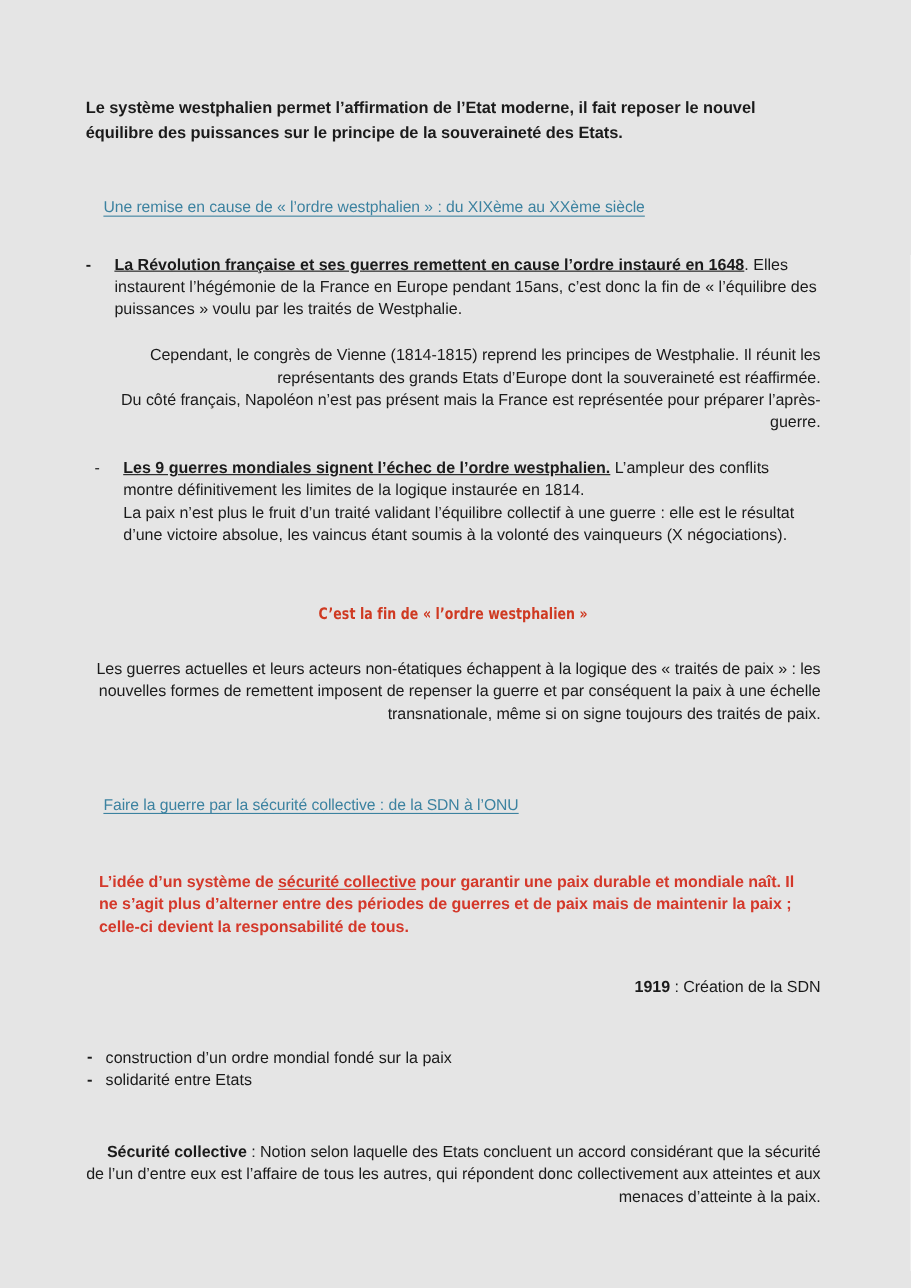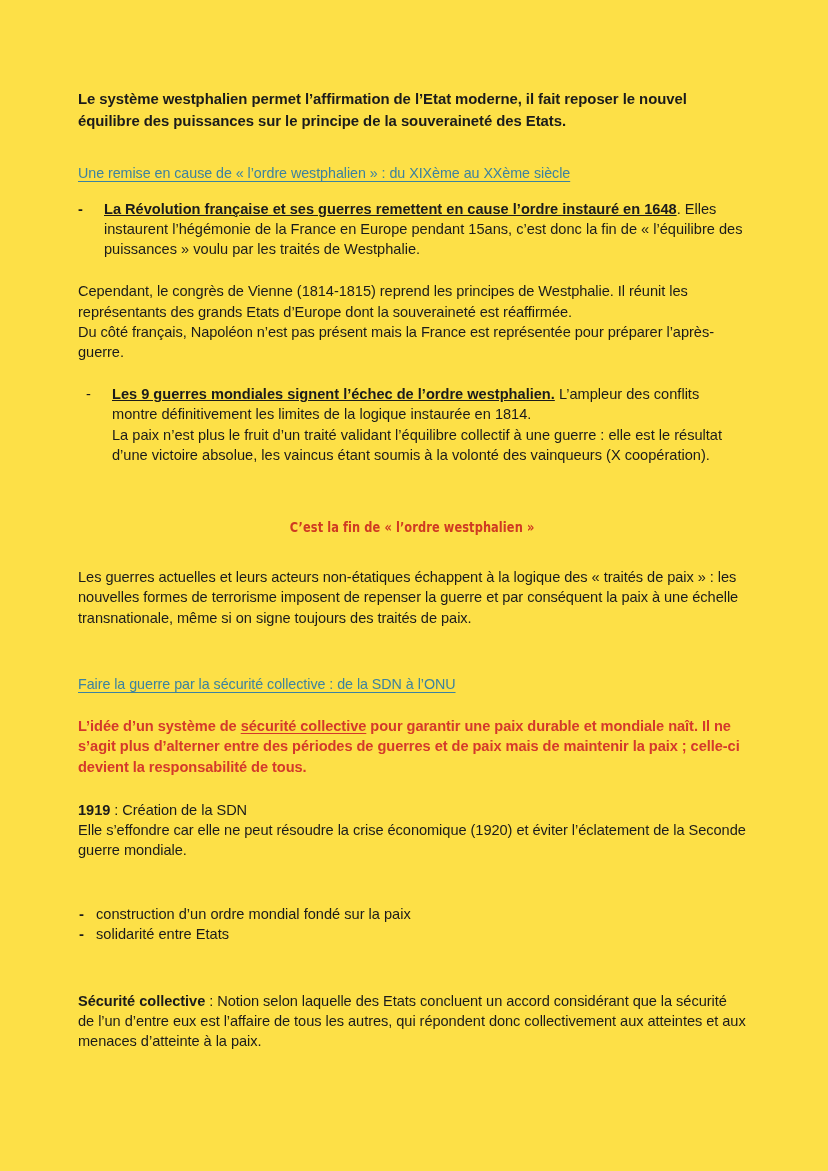--- a/index.html
+++ b/index.html
@@ -13,75 +13,76 @@
     font-family: "Liberation Sans", sans-serif;
     color: #1b1b1b;
     -webkit-font-smoothing: antialiased;
   }
   .page {
     position: relative;
     width: 828px;
     height: 1171px;
     box-sizing: border-box;
     padding: 88px 80px 0 78px;
-    background: #fde047;
+    background: #e5e5e5;
   }
   .doc {
     width: 668px;
   }
 
   
   p {
     margin: 0;
     font-size: 14.6px;
     line-height: 20.2px;
     letter-spacing: -0.05px;
   }
   .intro {
     font-weight: bold;
     font-size: 14.9px;
     line-height: 22.4px;
   }
   .para {
     font-weight: normal;
+    text-align: right;
   }
   .gap-md { height: 16px; }
   .gap-lg { height: 22px; }
   .gap-xl { height: 30px; }
 
   
   .blue-head {
     color: #3c82a0;
     font-size: 14.3px;
     line-height: 20px;
     font-weight: normal;
     text-decoration: underline;
     text-underline-offset: 2.5px;
-    margin: 0;
+    margin: 16px;
   }
 
   
   .red-center {
     color: #cf3a22;
     font-weight: bold;
     font-size: 14.4px;
     text-align: center;
     font-stretch: condensed;
     font-family: "DejaVu Sans Condensed", "Liberation Sans Narrow", "Liberation Sans", sans-serif;
     transform: scaleX(0.88);
     transform-origin: center;
     letter-spacing: 0.1px;
     margin: 0;
   }
   .red-block {
     color: #d4392b;
     font-weight: bold;
     font-size: 14.6px;
     line-height: 20.6px;
-    margin: 0;
+    margin: 12px;
   }
   .red-block u {
     text-decoration: underline;
     text-underline-offset: 2px;
   }
 
   
   .bullet {
     position: relative;
     padding-left: 26px;
@@ -143,47 +144,46 @@
 
     <p class="para">Cependant, le congrès de Vienne (1814-1815) reprend les principes de Westphalie. Il réunit les représentants des grands Etats d’Europe dont la souveraineté est réaffirmée.</p>
     <p class="para">Du côté français, Napoléon n’est pas présent mais la France est représentée pour préparer l’après-guerre.</p>
 
     <div class="gap-lg"></div>
 
     <div class="bullet indented">
       <span class="dash">-</span><span class="lead">Les 9 guerres mondiales signent l’échec de l’ordre westphalien.</span><span> L’ampleur des conflits montre définitivement les limites de la logique instaurée en 1814.</span>
     </div>
     <div class="bullet indented">
-      <span>La paix n’est plus le fruit d’un traité validant l’équilibre collectif à une guerre : elle est le résultat d’une victoire absolue, les vaincus étant soumis à la volonté des vainqueurs (X coopération).</span>
+      <span>La paix n’est plus le fruit d’un traité validant l’équilibre collectif à une guerre : elle est le résultat d’une victoire absolue, les vaincus étant soumis à la volonté des vainqueurs (X négociations).</span>
     </div>
 
     <div class="gap-lg"></div>
 
 
     <div class="gap-xl"></div>
 
     <p class="red-center">C’est la fin de « l’ordre westphalien »</p>
 
     <div class="gap-xl"></div>
 
-    <p class="para">Les guerres actuelles et leurs acteurs non-étatiques échappent à la logique des « traités de paix » : les nouvelles formes de terrorisme imposent de repenser la guerre et par conséquent la paix à une échelle transnationale, même si on signe toujours des traités de paix.</p>
+    <p class="para">Les guerres actuelles et leurs acteurs non-étatiques échappent à la logique des « traités de paix » : les nouvelles formes de remettent imposent de repenser la guerre et par conséquent la paix à une échelle transnationale, même si on signe toujours des traités de paix.</p>
 
     <div class="gap-xl"></div>
     <div class="gap-md"></div>
 
     <p class="blue-head">Faire la guerre par la sécurité collective : de la SDN à l’ONU</p>
 
     <div class="gap-lg"></div>
 
     <p class="red-block"><span>L’idée d’un système de </span><u>sécurité collective</u><span> pour garantir une paix durable et mondiale naît. Il ne s’agit plus d’alterner entre des périodes de guerres et de paix mais de maintenir la paix ; celle-ci devient la responsabilité de tous.</span></p>
 
     <div class="gap-lg"></div>
 
     <p class="para"><span class="b">1919</span><span> : Création de la SDN</span></p>
-    <p class="para">Elle s’effondre car elle ne peut résoudre la crise économique (1920) et éviter l’éclatement de la Seconde guerre mondiale.</p>
 
     <div class="gap-lg"></div>
 
 
     <div class="gap-lg"></div>
 
     <ul class="mini-list">
       <li>
         <span class="dash">-</span><span>construction d’un ordre mondial fondé sur la paix</span>
       </li>

